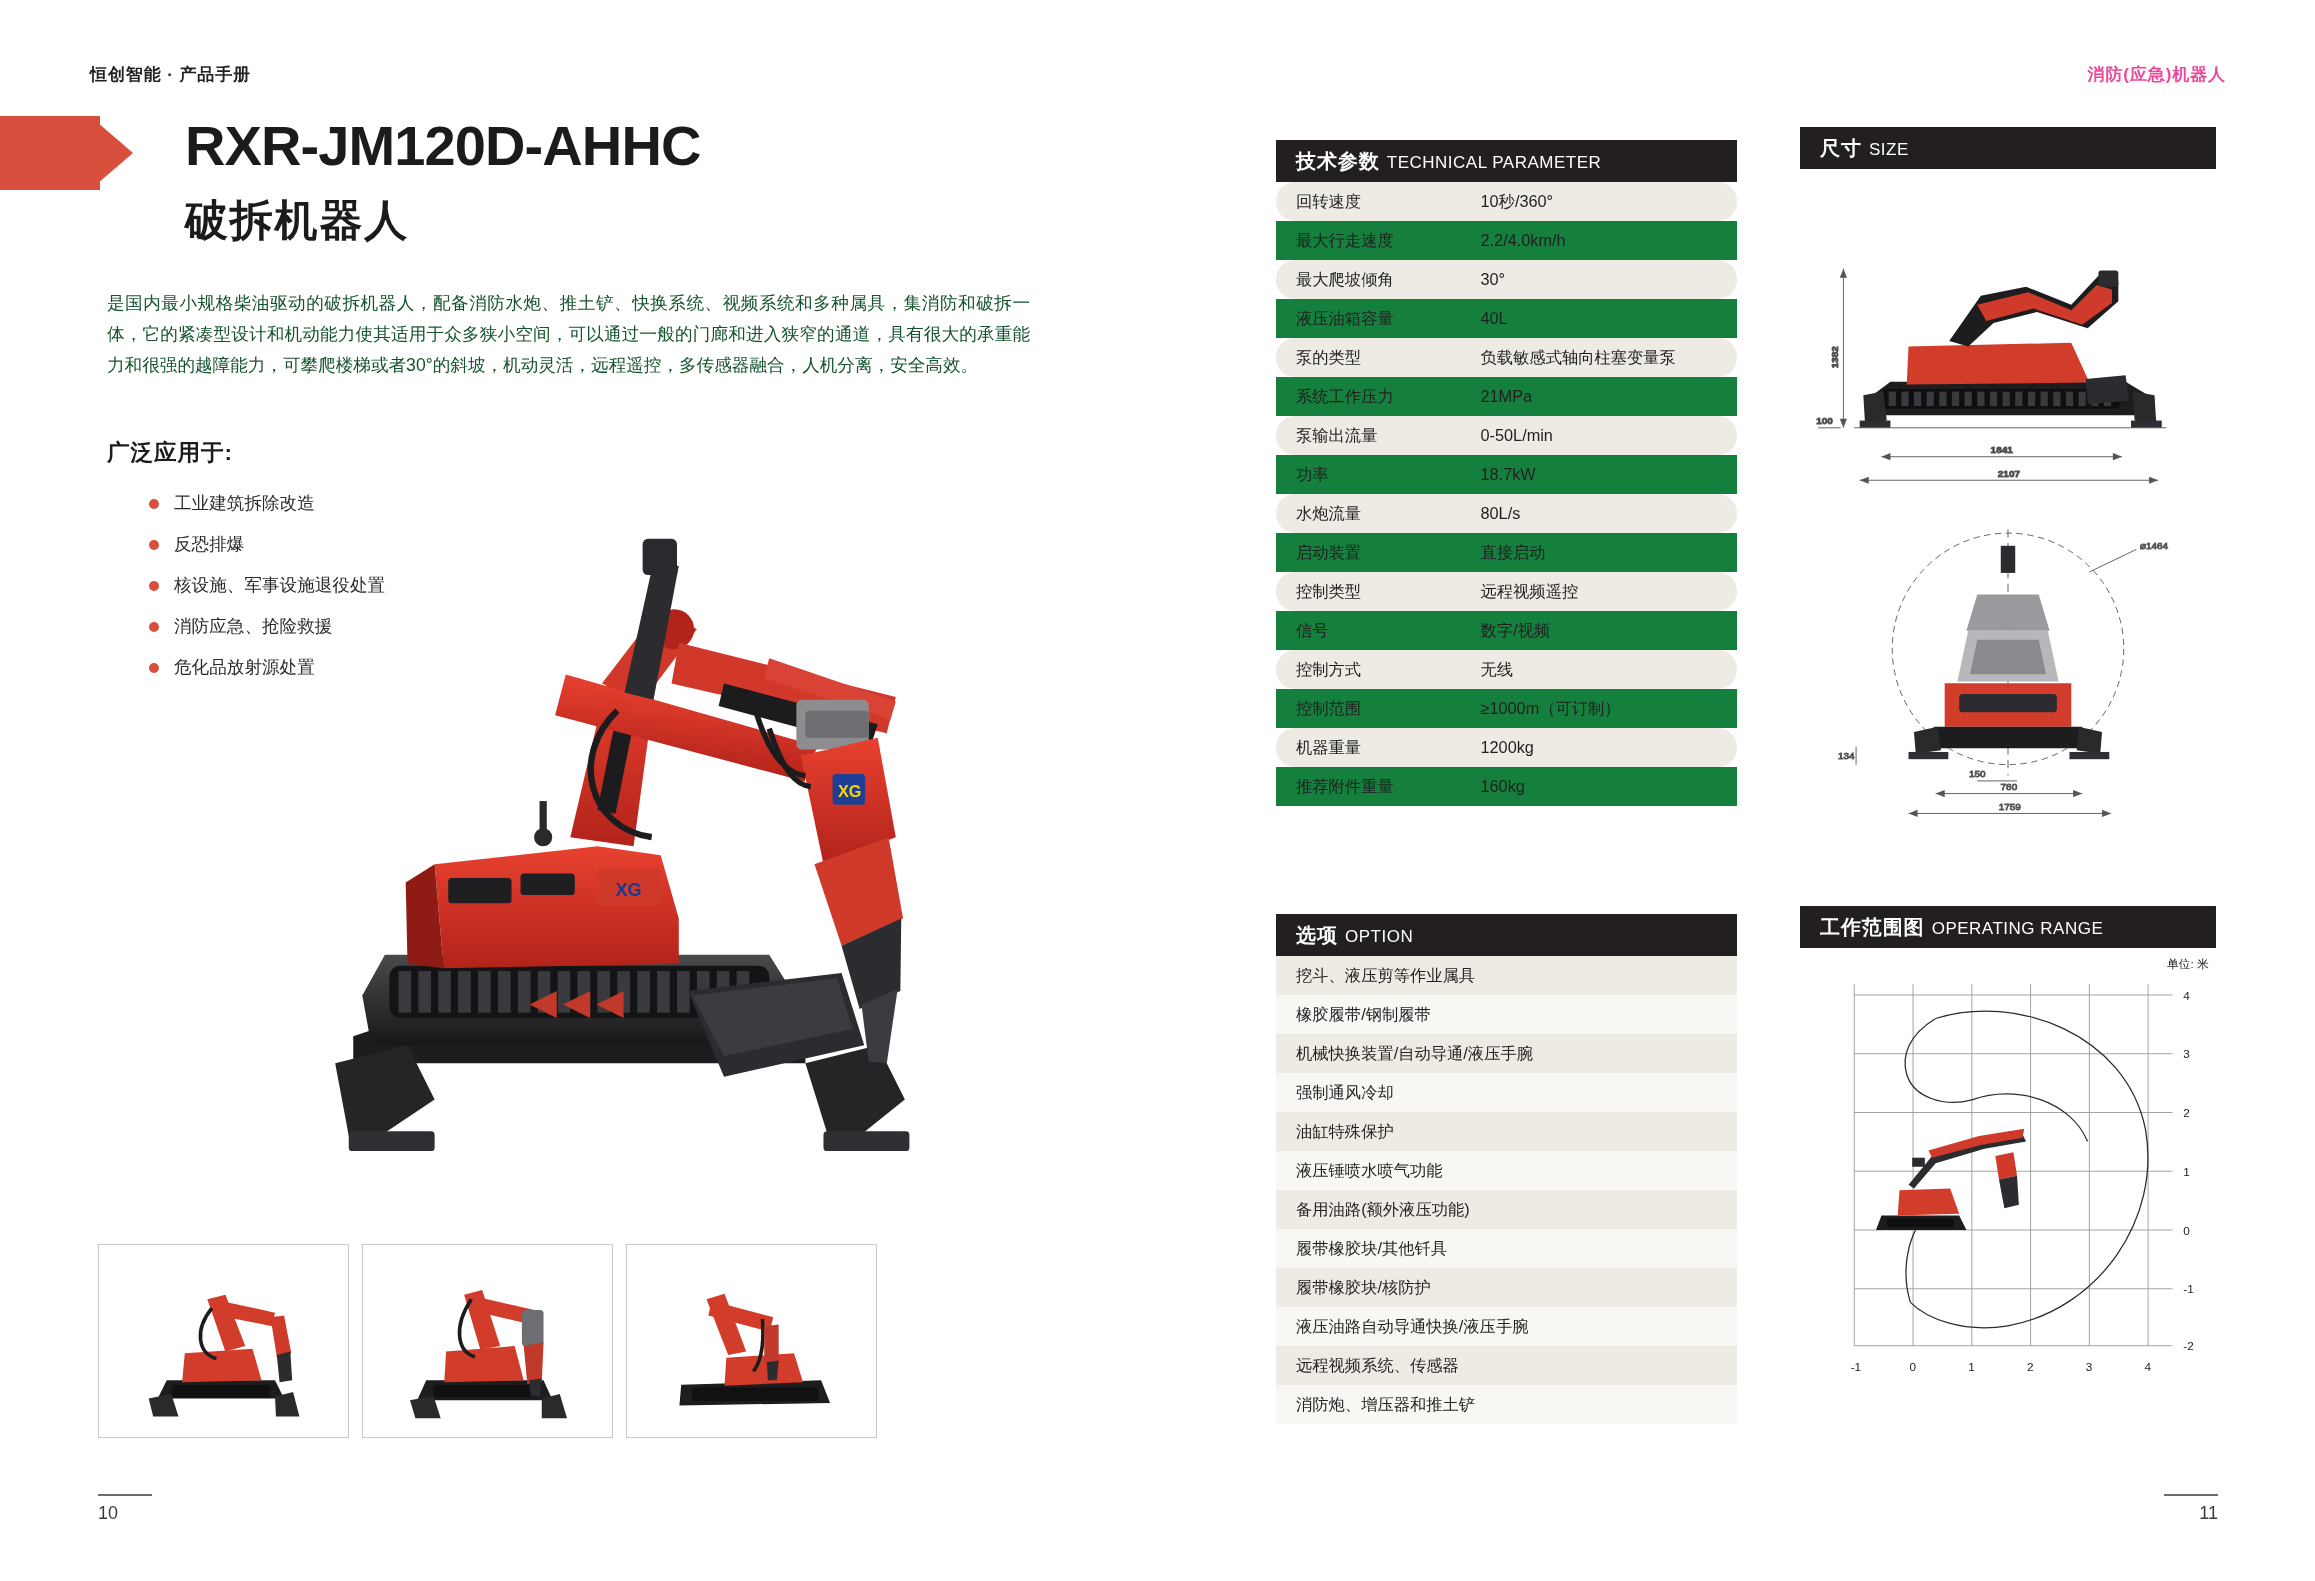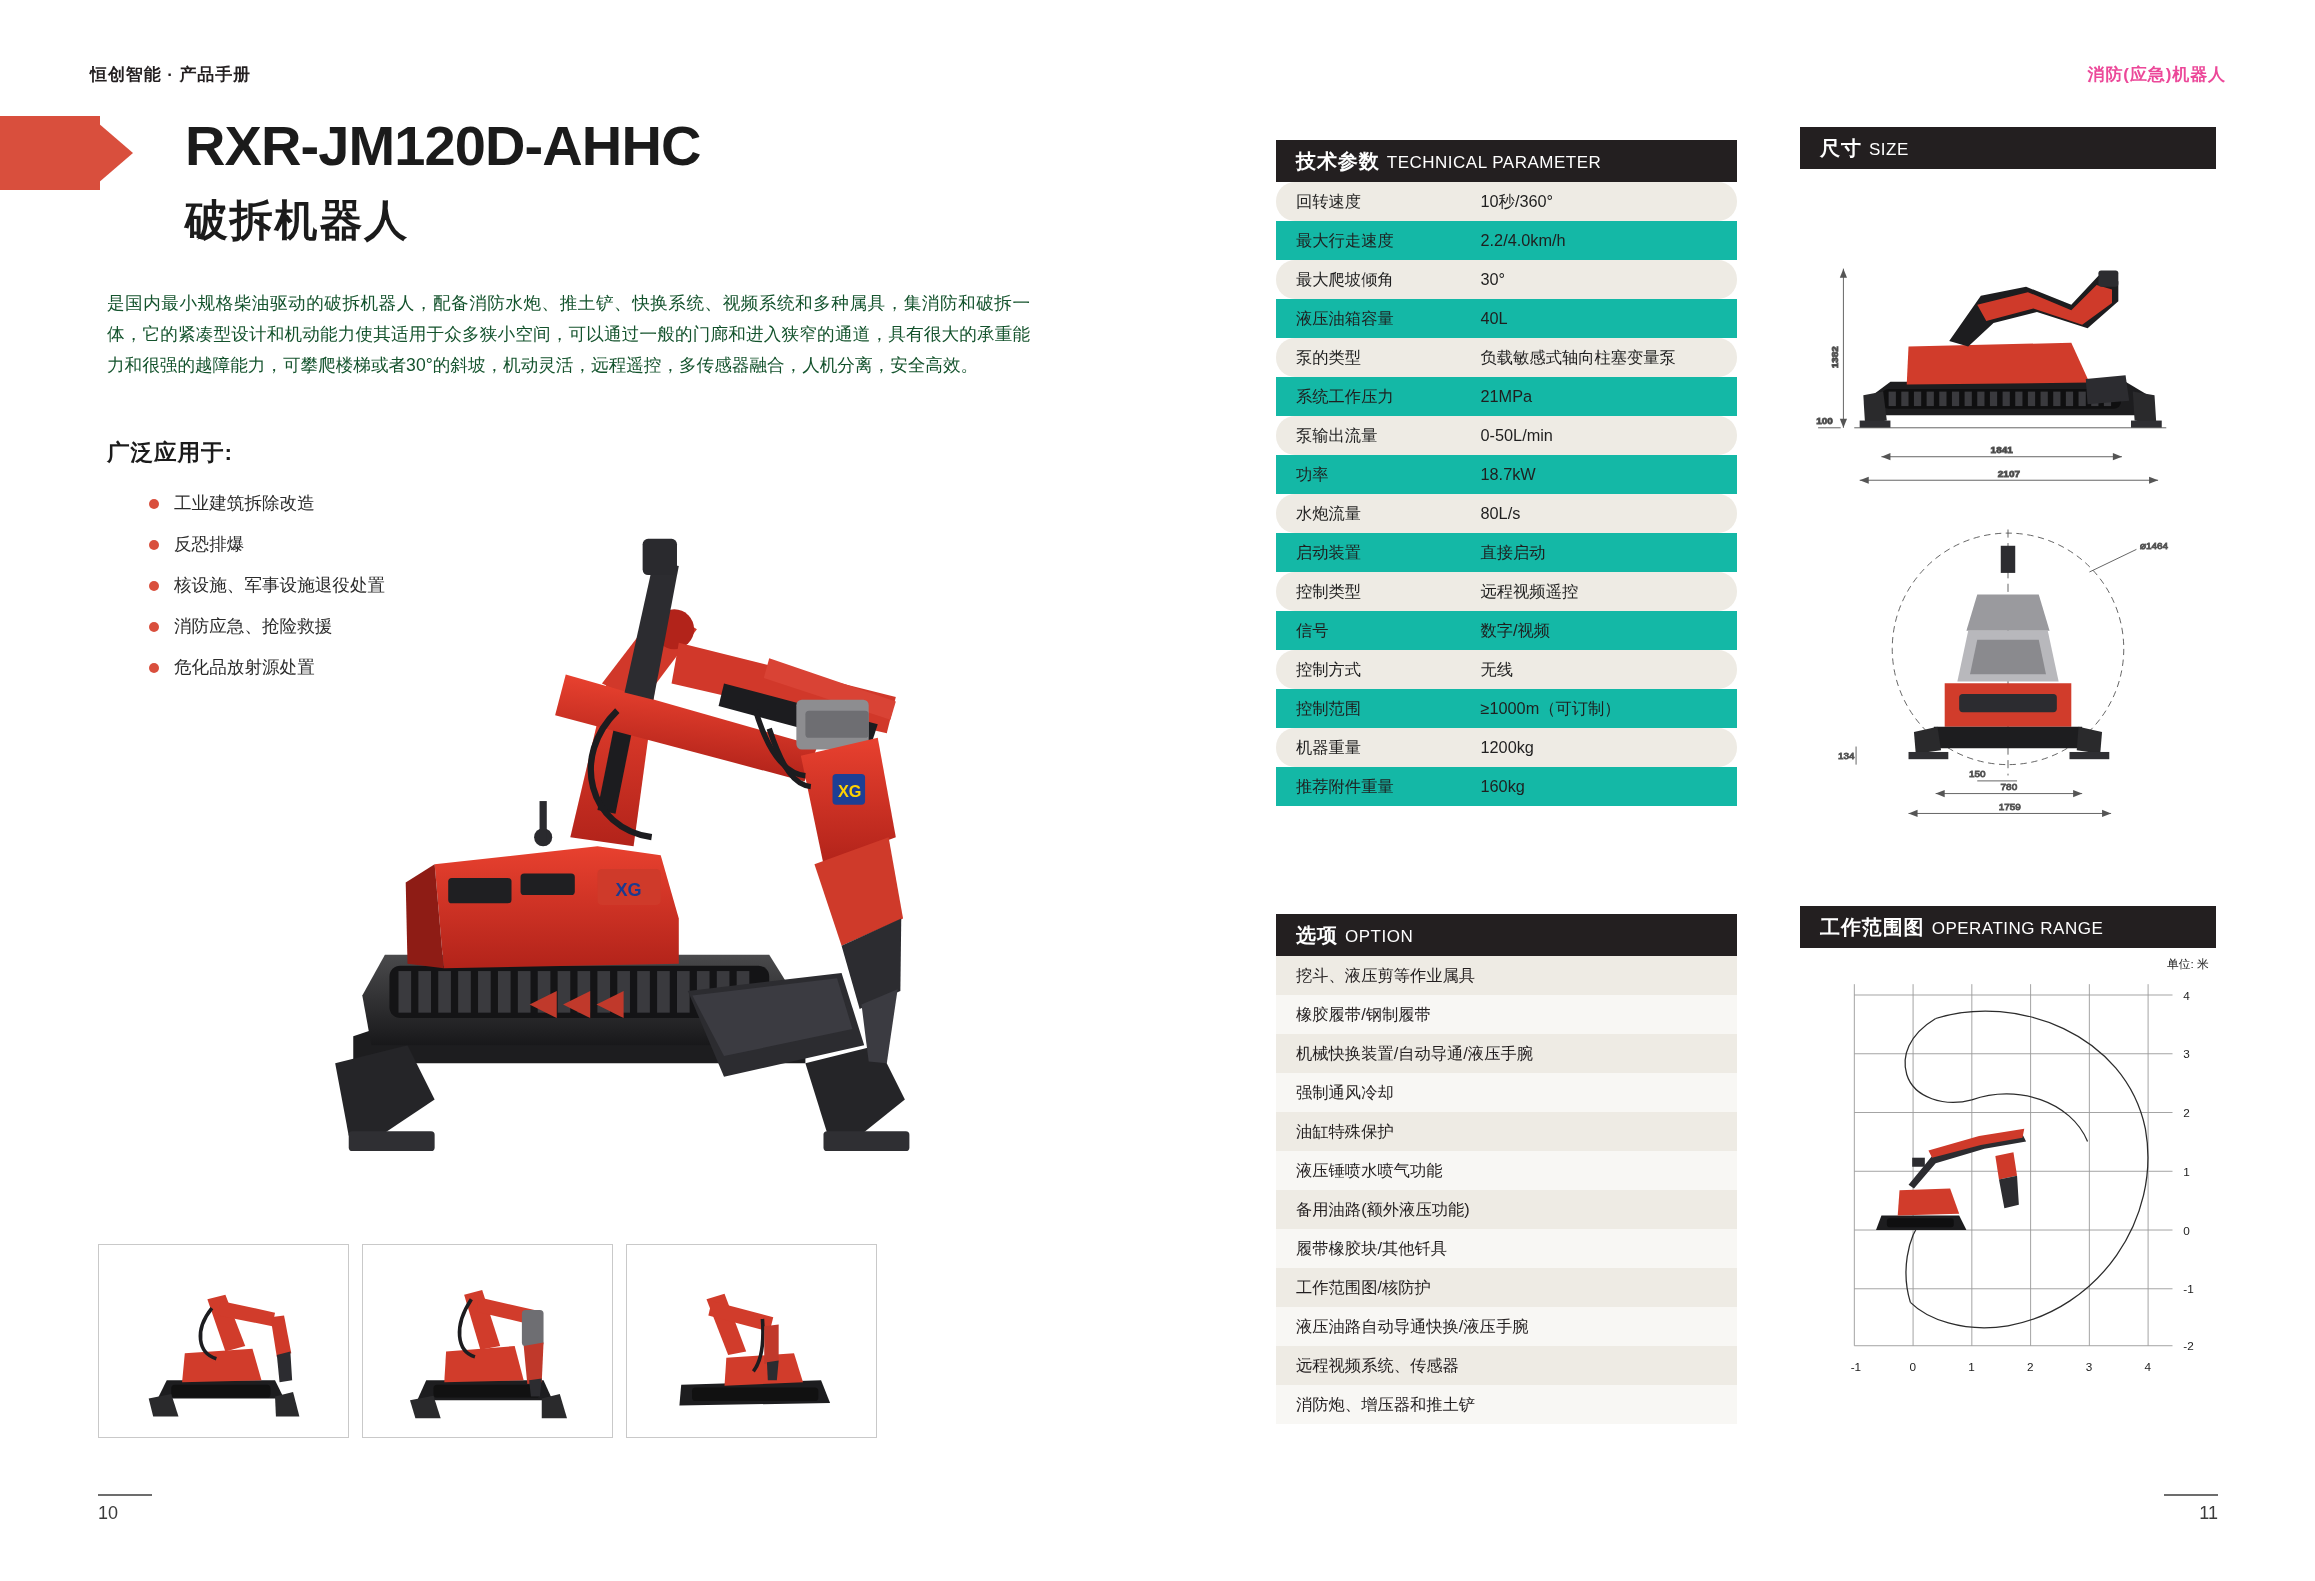--- a/index.html
+++ b/index.html
@@ -109,21 +109,21 @@
     height:42px; line-height:42px;
     padding-left:20px; font-size:19px; letter-spacing:0.9px;
   }
   .panel-head .cn { font-weight:bold; font-size:20px; }
   .panel-head .en { font-weight:normal; font-size:17px; margin-left:7.2px; letter-spacing:0.5px;}
 
   
   #spec { left:1276px; top:140px; width:461px; }
   #spec .row { display:flex; height:39px; align-items:center; font-size:16.3px; }
   #spec .row.odd { background:#eeebe4;border-radius:19px; }
-  #spec .row.even { background:#14b8a6; }
+  #spec .row.even { background:#15803d; }
   #spec .k { width:190px; padding-left:20px; color:#1f1f1f; }
   #spec .v { flex:1; padding-left:14.5px; color:#1f1f1f; }
 
   
   #option { left:1276px; top:914px; width:461px; }
   #option .row { height:39px; line-height:39px; padding-left:20px; font-size:16.3px; }
   #option .row.odd { background:#eeebe4; }
   #option .row.even { background:#f8f7f4; }
 
   
@@ -378,21 +378,21 @@
       <span class="cn">选项</span><span class="en">OPTION</span>
     </div>
     <div class="row odd">挖斗、液压剪等作业属具</div>
     <div class="row even">橡胶履带/钢制履带</div>
     <div class="row odd">机械快换装置/自动导通/液压手腕</div>
     <div class="row even">强制通风冷却</div>
     <div class="row odd">油缸特殊保护</div>
     <div class="row even">液压锤喷水喷气功能</div>
     <div class="row odd">备用油路(额外液压功能)</div>
     <div class="row even">履带橡胶块/其他钎具</div>
-    <div class="row odd">工作范围图/核防护</div>
+    <div class="row odd">履带橡胶块/核防护</div>
     <div class="row even">液压油路自动导通快换/液压手腕</div>
     <div class="row odd">远程视频系统、传感器</div>
     <div class="row even">消防炮、增压器和推土铲</div>
   </div>
 
   <div class="panel" id="size">
     <div class="panel-head">
       <span class="cn">尺寸</span><span class="en">SIZE</span>
     </div>
 

